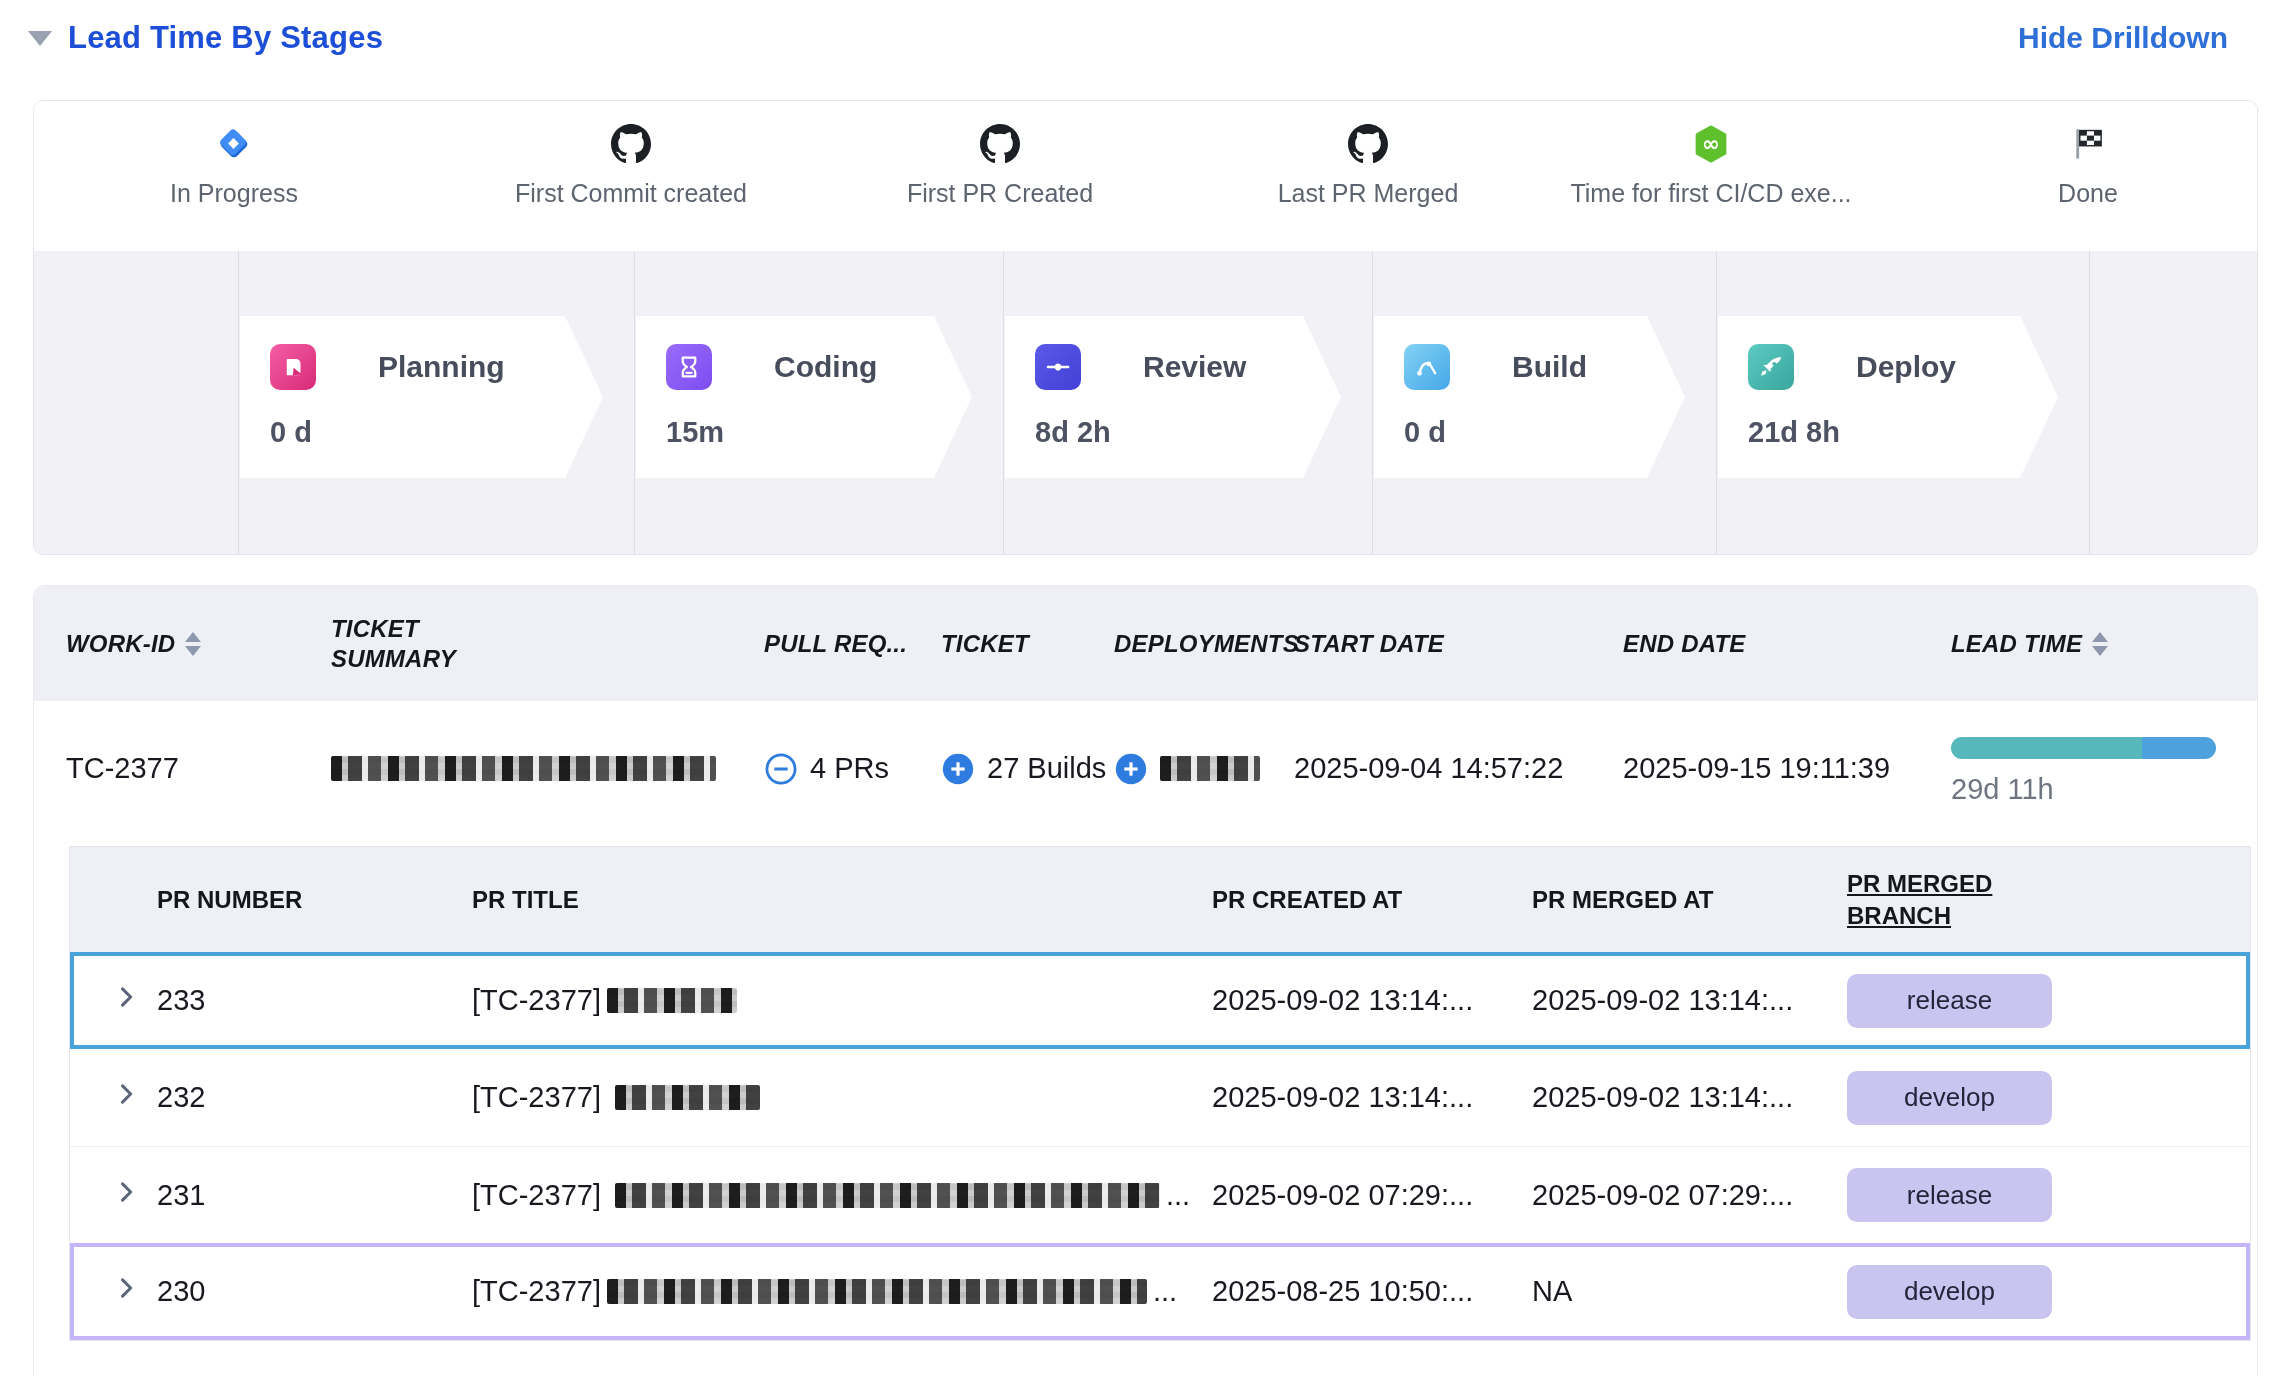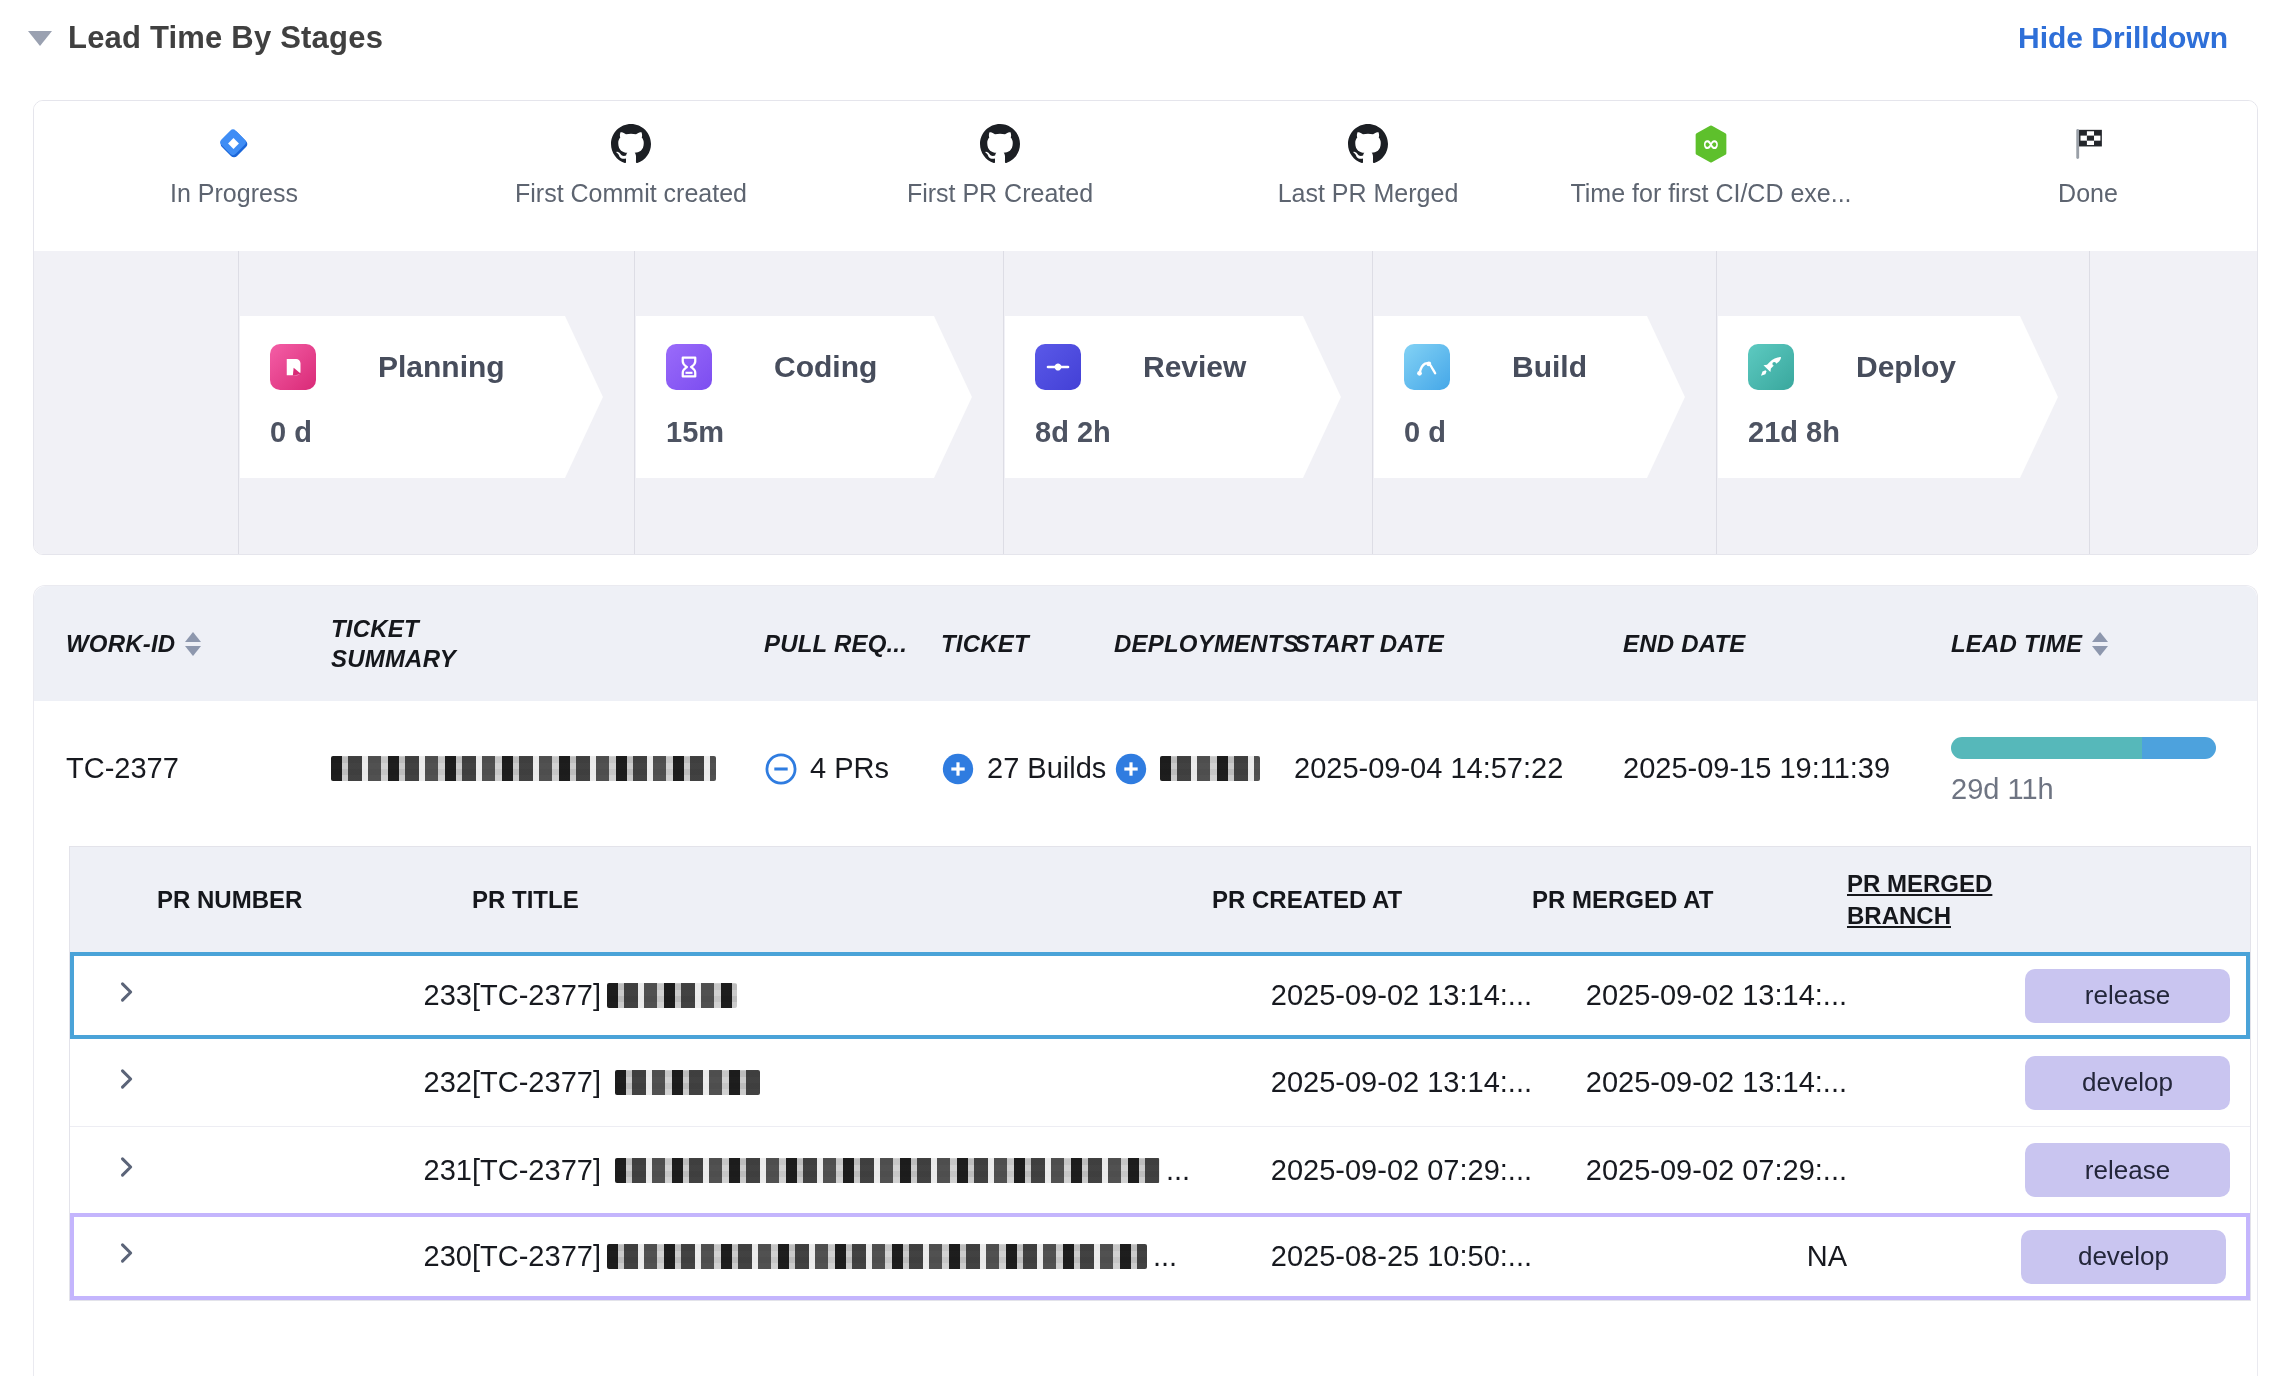--- a/index.html
+++ b/index.html
@@ -6,21 +6,21 @@
   html,body { width:2291px; height:1376px; background:#ffffff;
     font-family:"Liberation Sans","DejaVu Sans",sans-serif; color:#17191f; }
   .root { position:relative; width:2291px; height:1376px; overflow:hidden; }
 
   
   .top-bar { position:absolute; left:28px; top:10px; width:2200px; height:56px;
     display:flex; align-items:center; justify-content:space-between; }
   .title-wrap { display:flex; align-items:center; gap:16px; }
   .caret-down { width:0; height:0; border-left:12px solid transparent;
     border-right:12px solid transparent; border-top:15px solid #9aa1b1; cursor:pointer; }
-  .page-title { font-size:31px; font-weight:bold; color:#404040; letter-spacing:.2px; }
+  .page-title { font-size:31px; font-weight:bold; color:#1d4ed8; letter-spacing:.2px; }
   .drilldown-link { font-size:30px; font-weight:bold; color:#2e6fd8; cursor:pointer;margin-left:6px; }
 
   
   .stages-panel { position:absolute; left:33px; top:100px; width:2225px; height:455px;
     border:1px solid #e5e5ec; border-radius:10px; background:#ffffff; overflow:hidden; }
   .milestone-area { position:absolute; left:0; top:0; width:100%; height:150px; background:#ffffff; }
   .milestone { position:absolute; top:22px; width:420px; transform:translateX(-50%);
     display:flex; flex-direction:column; align-items:center; gap:14px; }
   .milestone .m-icon { width:42px; height:42px; display:flex; align-items:center; justify-content:center; }
   .milestone .m-label { font-size:25px; color:#5d6470; }
@@ -71,21 +71,21 @@
       repeating-linear-gradient(0deg, rgba(255,255,255,.28) 0 6px, rgba(0,0,0,.12) 6px 12px); }
 
   
   .pr-panel { position:absolute; left:35px; top:260px; width:2182px;
     border:1px solid #e3e3ea; background:#ffffff; }
   .pr-grid { display:grid; grid-template-columns:45px 315px 740px 320px 315px 1fr;
     padding-left:42px; padding-right:20px; align-items:center; }
   .pr-header { height:105px; background:#eef0f6; }
   .pr-header .hcell { font-size:24px; font-weight:bold; color:#15171c; line-height:1.3; }
   .narrow-head2 { max-width:150px; display:inline-block;text-decoration:underline; }
-  .pr-row { height:87px; background:#ffffff; font-size:29px; cursor:pointer;text-align:right; }
+  .pr-row { height:97px; background:#ffffff; font-size:29px; cursor:pointer; }
   .pr-row.plain + .pr-row.plain { border-top:1px solid #ededf3; }
   .pr-row.hl-blue { border:4px solid #4aa3d8; padding-left:38px; padding-right:16px; }
   .pr-row.hl-orange { border:4px solid #c4b5fd; padding-left:38px; }
   .chev-cell { display:flex; align-items:center; }
   .title-cell { display:flex; align-items:center; gap:6px; white-space:nowrap; overflow:hidden; }
   .branch-pill { display:inline-flex; width:205px; height:54px; border-radius:10px;
     background:#c9c5f0; color:#23263a; font-size:26px; align-items:center; justify-content:center; }
   .icon-btn { display:inline-flex; cursor:pointer; }
 </style>
 </head>

